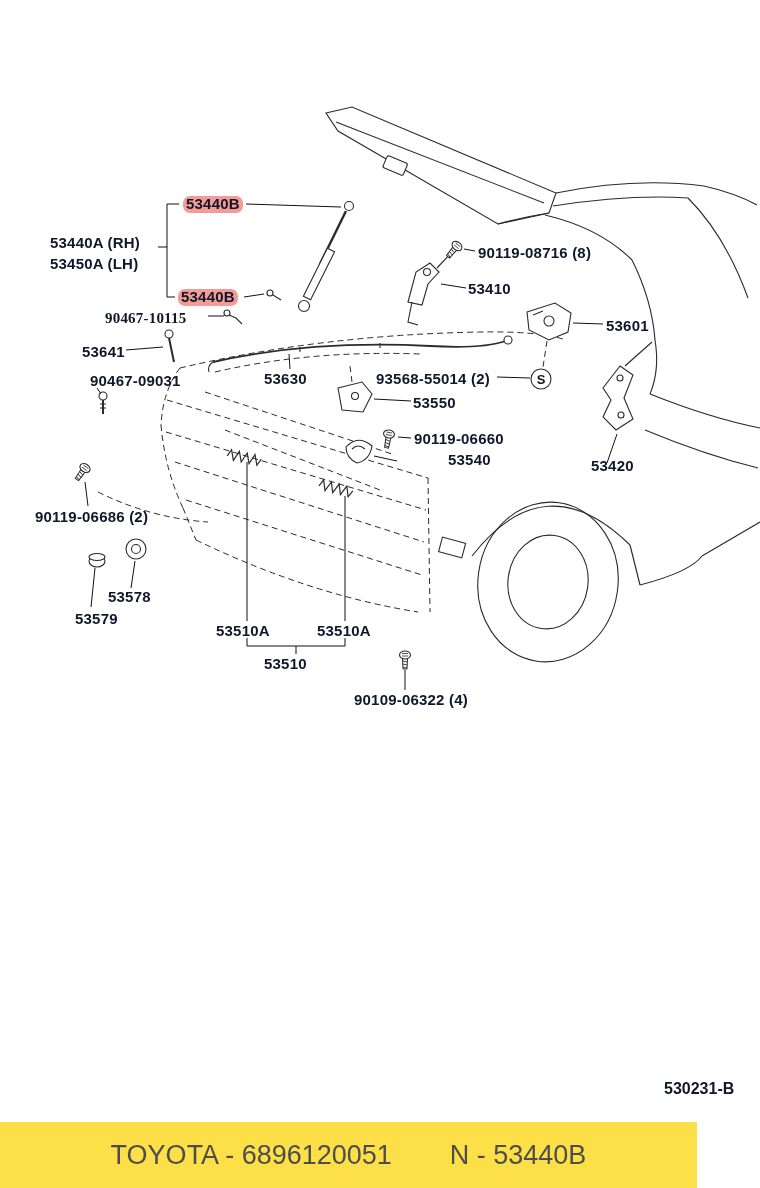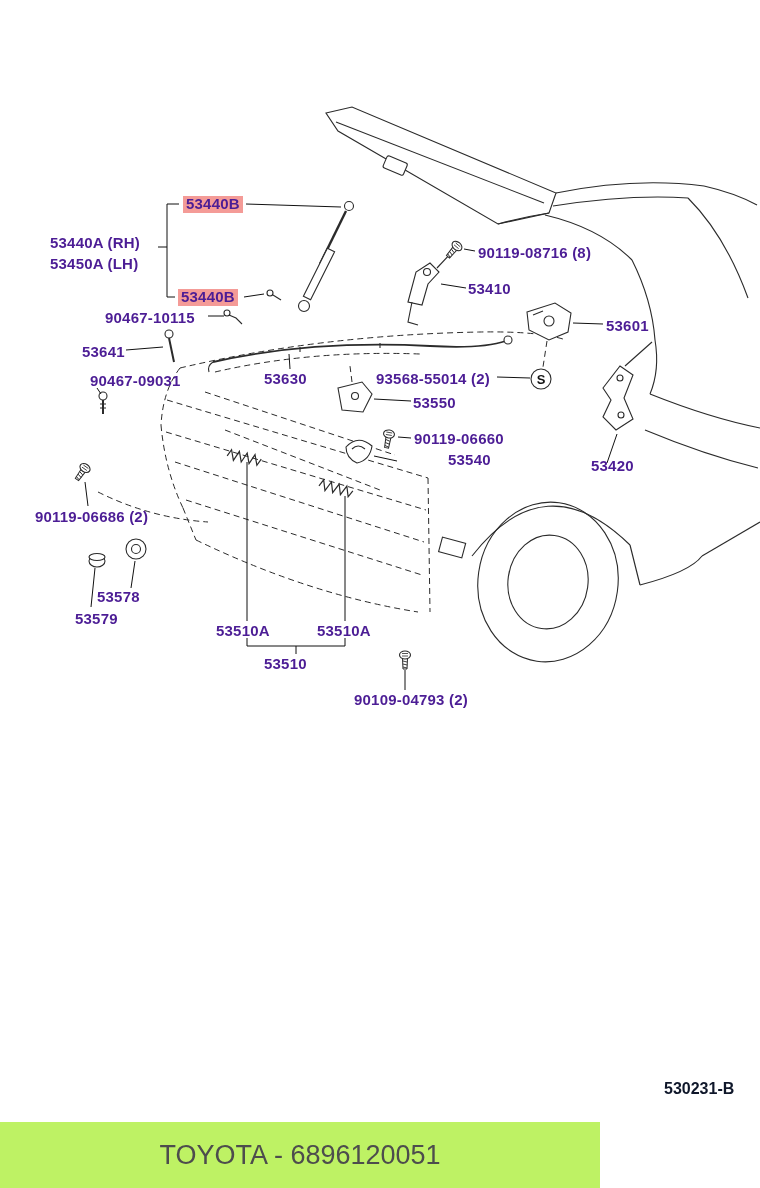--- a/index.html
+++ b/index.html
@@ -5,30 +5,30 @@
   html,body{margin:0;padding:0;background:#fff;}
   .stage{
     position:relative;width:760px;height:1188px;margin:0 auto;
     background:#fff;overflow:hidden;
     font-family:"Liberation Sans",sans-serif;
   }
   .drawing{position:absolute;left:0;top:0;}
   .part-label{
     position:absolute;
     font:bold 15px/1.1 "Liberation Sans",sans-serif;
-    color:#4c1d95;white-space:nowrap;letter-spacing:.2px;
+    color:#0f172a;white-space:nowrap;letter-spacing:.2px;border-radius:7px;
   }
   .part-label.hl{background:var(--hl,#f49b97);padding:0 3px;}
   .ref-code{
     position:absolute;left:664px;top:1080px;
     font:bold 16px "Liberation Sans",sans-serif;color:#0f172a;white-space:nowrap;
   }
   .footer{
-    position:absolute;left:0;bottom:0;width:600px;height:66px;
-    background:#bef264;display:flex;align-items:center;justify-content:center;
+    position:absolute;left:0;bottom:0;width:697px;height:66px;
+    background:#fde047;display:flex;align-items:center;justify-content:center;
     gap:58px;color:#4d4d4d;font:27px "Liberation Sans",sans-serif;
   }
   .ln{fill:none;stroke:#2b2b2b;stroke-width:1.1;}
   .lnw{fill:#fff;stroke:#2b2b2b;stroke-width:1.1;}
   .dash{fill:none;stroke:#2b2b2b;stroke-width:1;stroke-dasharray:6 4;}
   .leader{fill:none;stroke:#111;stroke-width:1;}
   .smark{font:bold 13px "Liberation Sans",sans-serif;fill:#111;}
 </style>
 </head>
 <body>
@@ -204,38 +204,39 @@
     </g>
   </svg>
 
   <div>
       <div class="part-label hl" style="left: 183px; top: 196px;">53440B</div>
       <div class="part-label" style="left: 50px; top: 235px;">53440A (RH)</div>
       <div class="part-label" style="left: 50px; top: 256px;">53450A (LH)</div>
       <div class="part-label" style="left: 478px; top: 245px;">90119-08716 (8)</div>
       <div class="part-label" style="left: 468px; top: 281px;">53410</div>
       <div class="part-label hl" style="left: 178px; top: 289px;">53440B</div>
-      <div class="part-label" style="left: 105px; top: 310px;">90467-10115</div>
+      <div class="part-label" style="left: 105px; top: 310px; font-family: Liberation Serif, serif;">90467-10115</div>
       <div class="part-label" style="left: 606px; top: 318px;">53601</div>
       <div class="part-label" style="left: 82px; top: 344px;">53641</div>
       <div class="part-label" style="left: 50px; top: 373px; margin-left: 40px;">90467-09031</div>
       <div class="part-label" style="left: 264px; top: 371px;">53630</div>
       <div class="part-label" style="left: 376px; top: 371px;">93568-55014 (2)</div>
       <div class="part-label" style="left: 413px; top: 395px;">53550</div>
       <div class="part-label" style="left: 414px; top: 431px;">90119-06660</div>
       <div class="part-label" style="left: 400px; top: 452px; margin-left: 48px;">53540</div>
       <div class="part-label" style="left: 591px; top: 458px;">53420</div>
       <div class="part-label" style="left: 35px; top: 509px;">90119-06686 (2)</div>
-      <div class="part-label" style="left: 97px; top: 589px; text-align: right;">53578</div>
+      <div class="part-label" style="left: 108px; top: 589px; text-align: right;">53578</div>
       <div class="part-label" style="left: 67px; top: 611px; margin-left: 8px;">53579</div>
       <div class="part-label" style="left: 216px; top: 623px;">53510A</div>
       <div class="part-label" style="left: 317px; top: 623px;">53510A</div>
       <div class="part-label" style="left: 264px; top: 656px;">53510</div>
-      <div class="part-label" style="left: 354px; top: 692px;">90109-04793 (2)</div>
+      <div class="part-label" style="left: 354px; top: 692px;">90109-06322 (4)</div>
     </div>
 
   <div class="ref-code">530231-B</div>
 
   <div class="footer">
     <span>TOYOTA - 6896120051</span>
+    <span>N - 53440B</span>
   </div>
 
 </div>
 
 </body></html>

